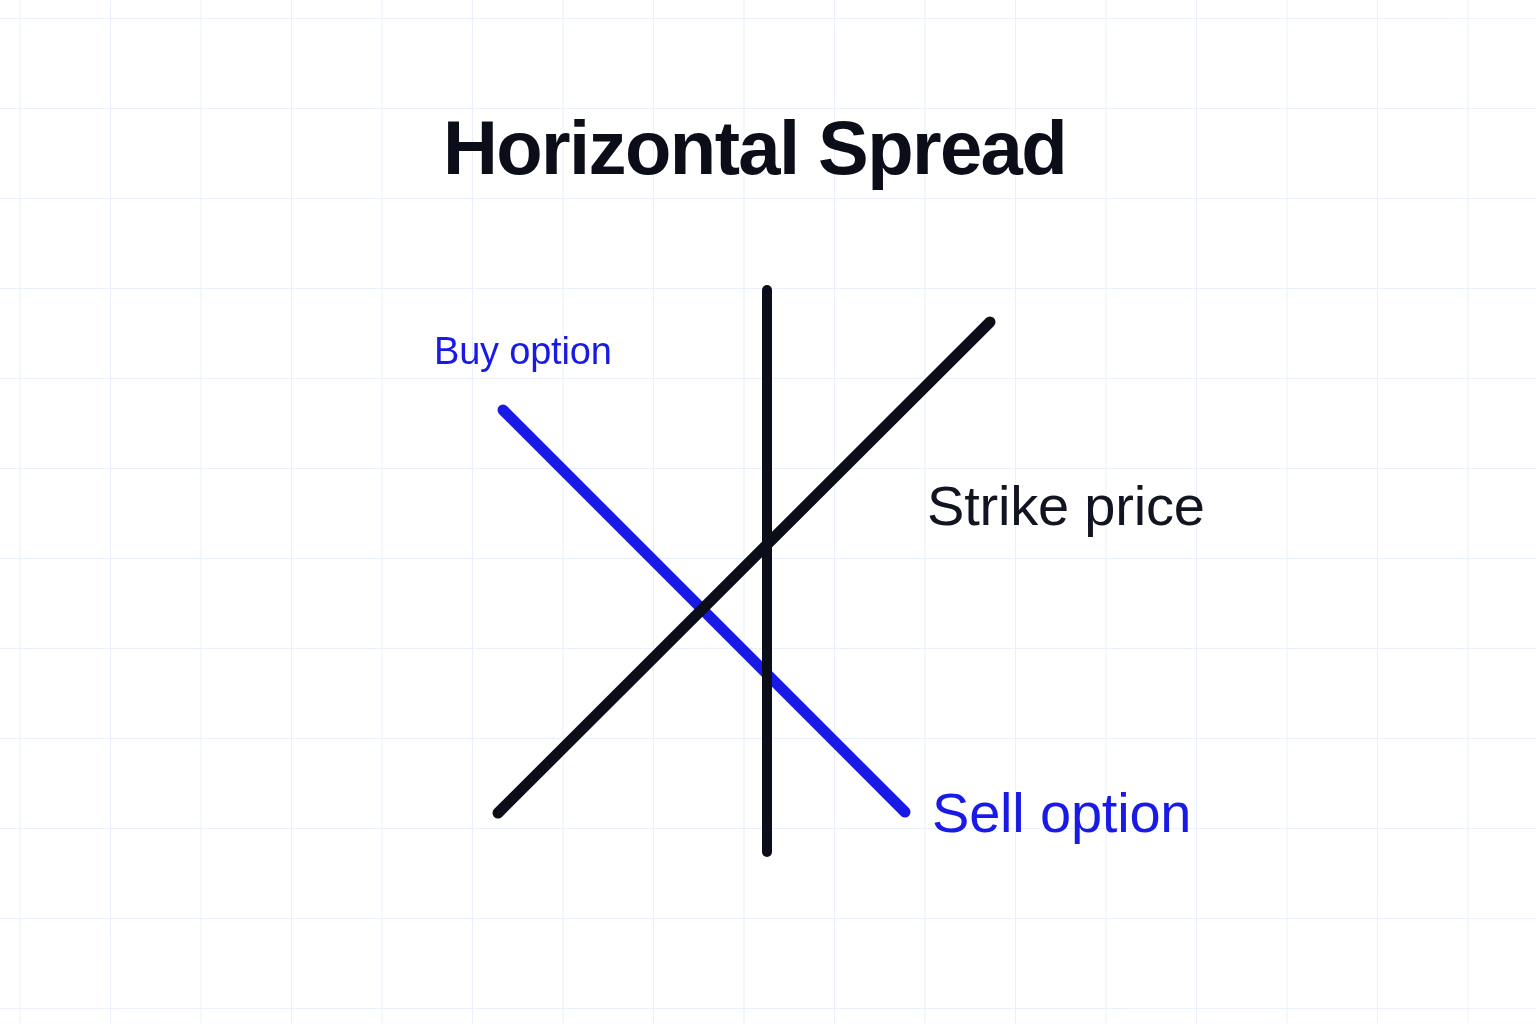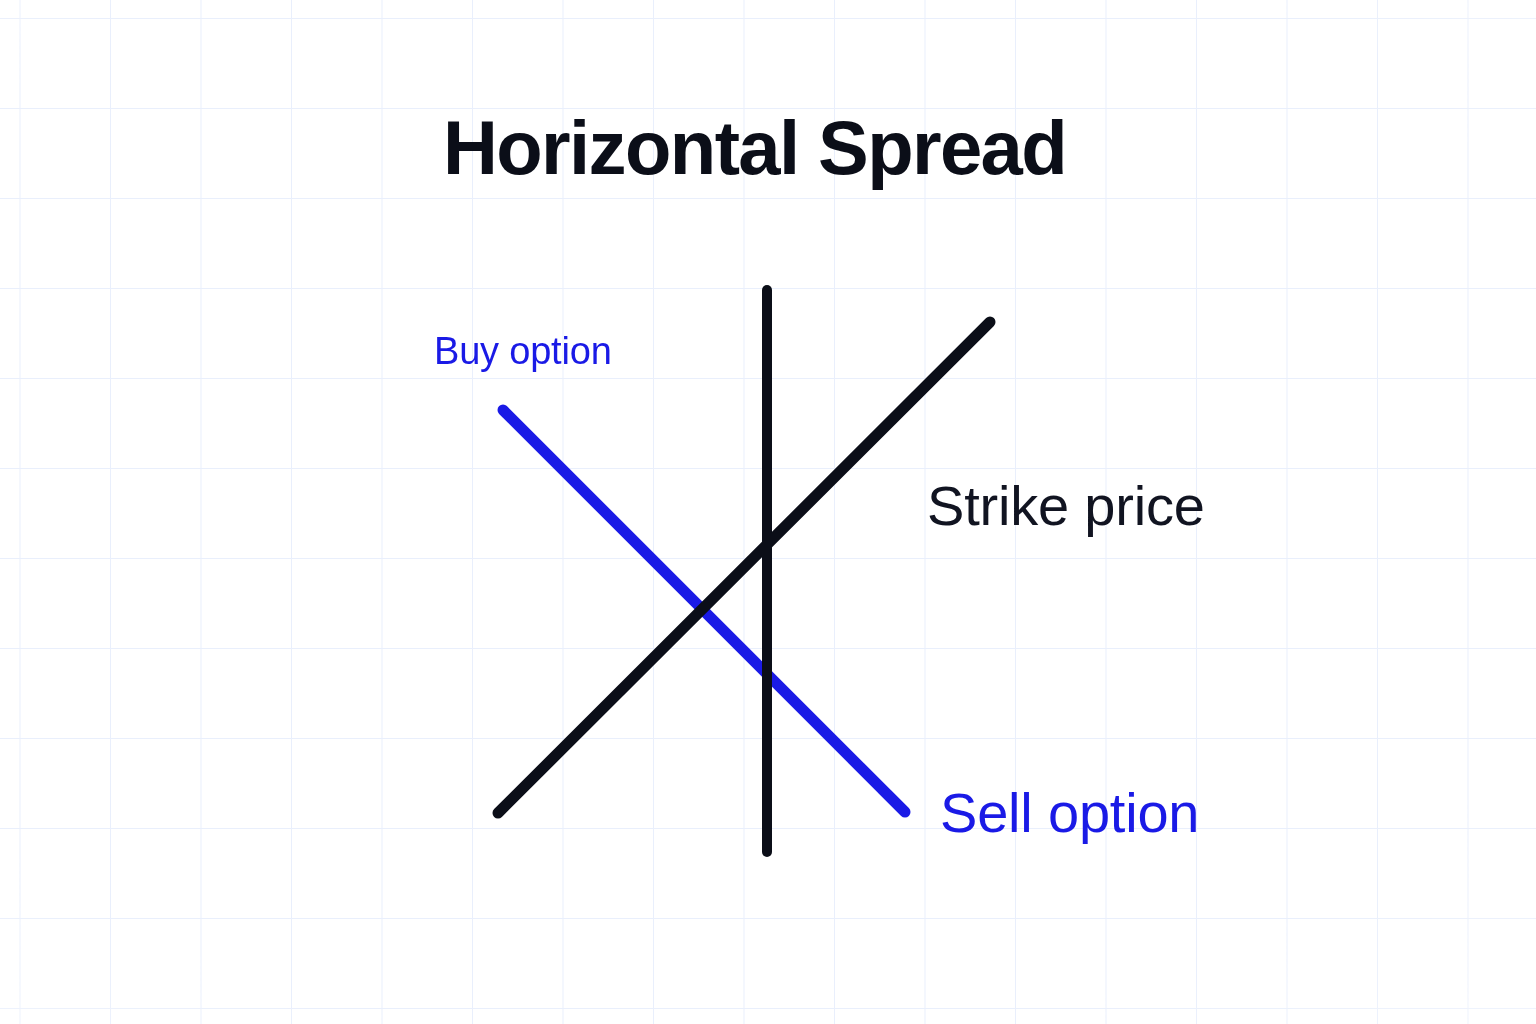--- a/index.html
+++ b/index.html
@@ -68,21 +68,20 @@
     left: 899px;
     top: 473px;
     margin-left: 28px;
   }
   #sell-label {
     font-size: 56px;
     font-weight: 400;
     color: #1a1ae6;
     left: 932px;
     top: 780px;
-    margin-left: 8px;
   }
 </style>
 </head>
 <body>
 
 <div id="canvas" style="background: rgb(255, 255, 255);">
 
   <div id="grid"></div>
 
   <svg id="plot" viewBox="0 0 1536 1024">

